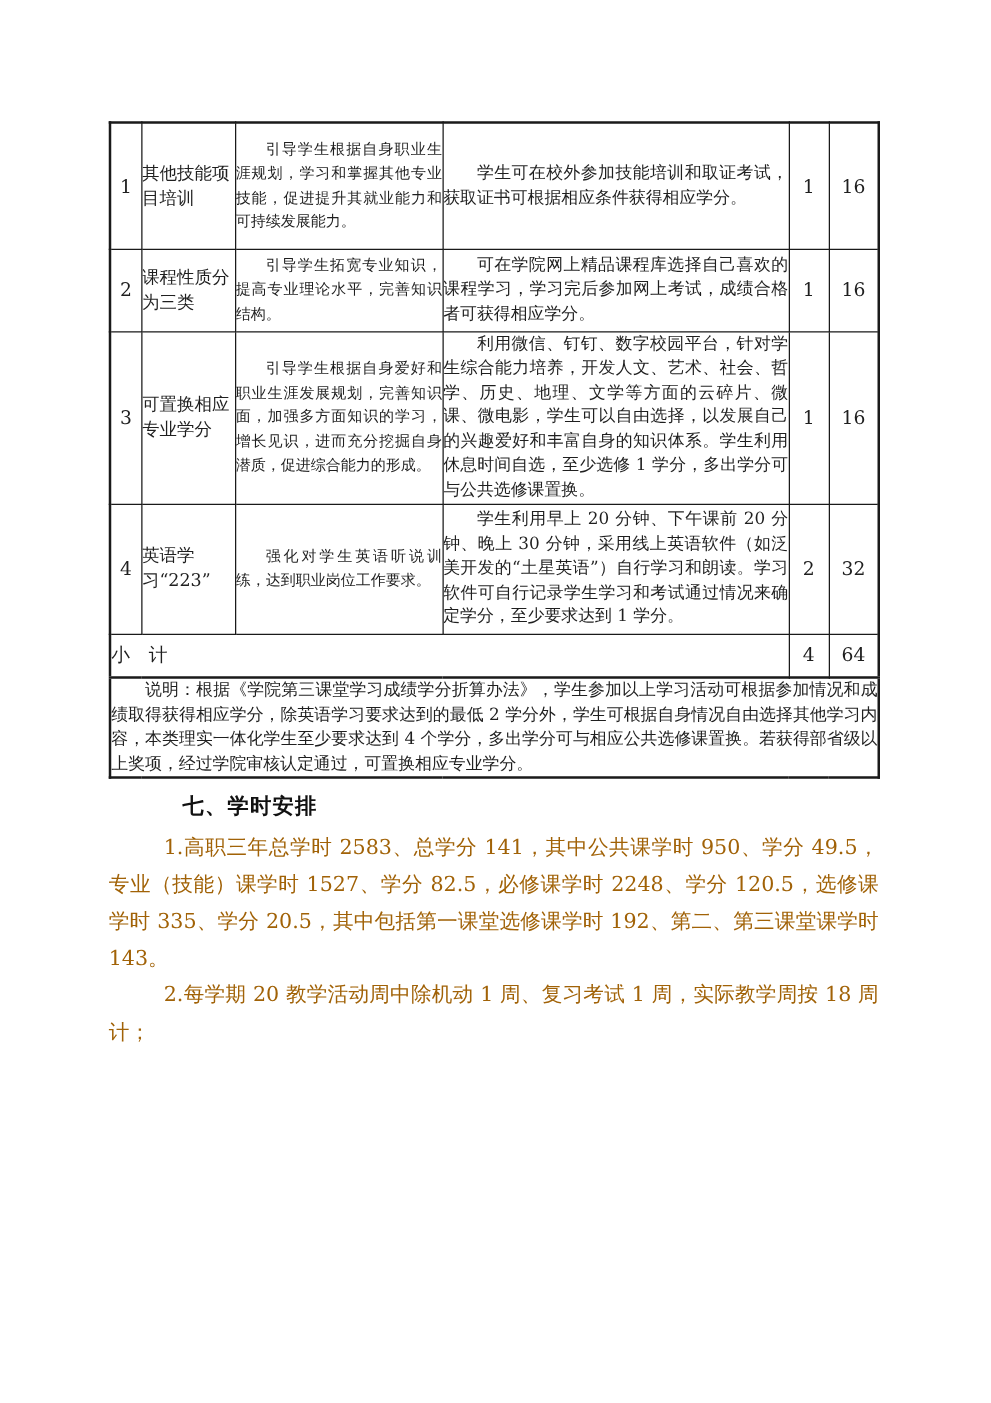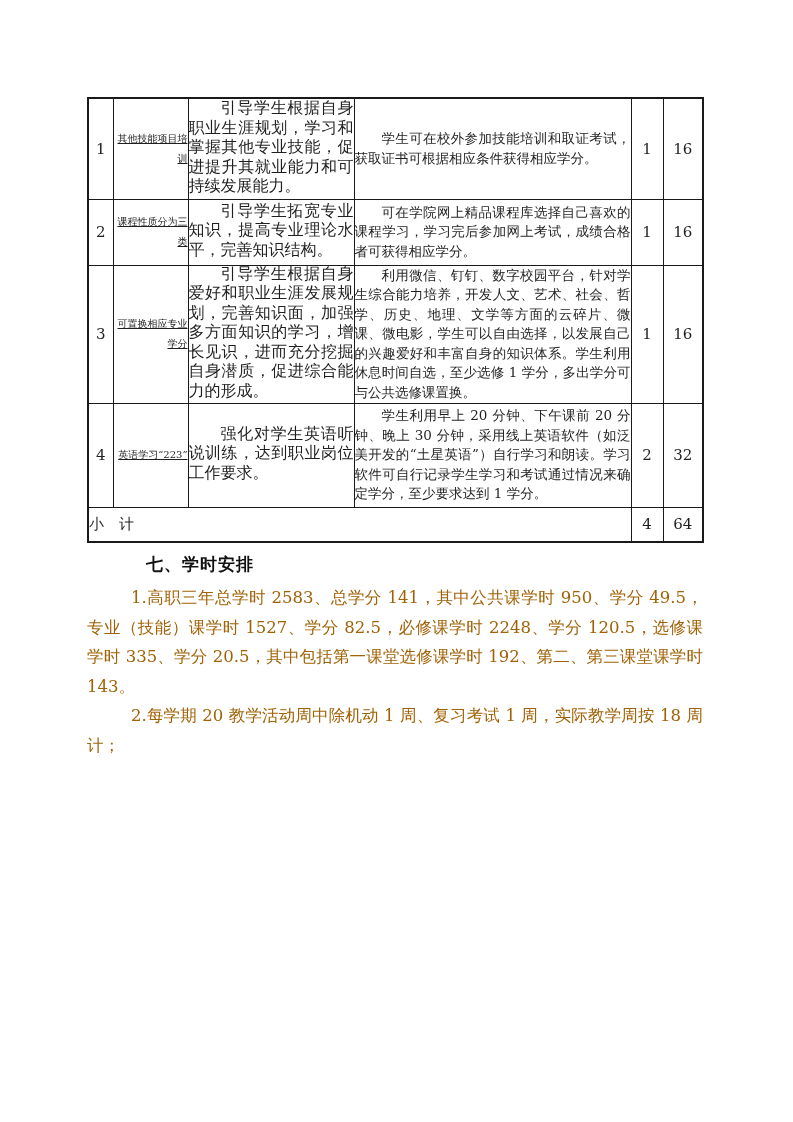--- a/index.html
+++ b/index.html
@@ -23,24 +23,24 @@
     border:2px solid #1a1a1a;
   }
   table.credits td {
     border:1px solid #1a1a1a;
     padding:0;
     vertical-align:middle;
     overflow:hidden;
   }
   .cell-no   { text-align:center; font-size:15px; }
   .cell-num  { text-align:center; font-size:15px; }
-  .cell-name { font-size:10px; line-height:20px; padding:2px 6px; text-align:right;text-decoration:underline; }
+  .cell-name { font-size:14px; line-height:20px; padding:2px 6px; text-align:left; }
   .cell-goal {
-    font-size:16px; line-height:19.5px; padding:2px 7px;
-    text-align:justify; text-justify:inter-ideograph; text-indent:2em;font-family:Liberation Mono, monospace;
+    font-size:12px; line-height:19.5px; padding:2px 7px;
+    text-align:justify; text-justify:inter-ideograph; text-indent:2em;
   }
   .cell-method {
     font-size:13.5px; line-height:19.5px; padding:2px 10px 2px 8px;
     text-align:justify; text-justify:inter-ideograph; text-indent:2em;
   }
   tr.row-1 { height:101px; }
   tr.row-2 { height:66px; }
   tr.row-3 { height:138px; }
   tr.row-4 { height:104px; }
   tr.row-subtotal { height:35px;padding-left:44px; }
@@ -112,20 +112,23 @@
           <td class="cell-goal">强化对学生英语听说训练，达到职业岗位工作要求。</td>
           <td class="cell-method">学生利用早上 20 分钟、下午课前 20 分钟、晚上 30 分钟，采用线上英语软件（如泛美开发的“土星英语”）自行学习和朗读。学习软件可自行记录学生学习和考试通过情况来确定学分，至少要求达到 1 学分。</td>
           <td class="cell-num">2</td>
           <td class="cell-num">32</td>
         </tr>
         <tr class="row-subtotal">
           <td class="cell-subtotal" colspan="4">小　计</td>
           <td class="cell-num">4</td>
           <td class="cell-num">64</td>
         </tr>
+        <tr class="row-note">
+          <td class="cell-note" colspan="6">说明：根据《学院第三课堂学习成绩学分折算办法》，学生参加以上学习活动可根据参加情况和成绩取得获得相应学分，除英语学习要求达到的最低 2 学分外，学生可根据自身情况自由选择其他学习内容，本类理实一体化学生至少要求达到 4 个学分，多出学分可与相应公共选修课置换。若获得部省级以上奖项，经过学院审核认定通过，可置换相应专业学分。</td>
+        </tr>
       </tbody>
     </table>
 
     <h2 class="section-heading">七、学时安排</h2>
 
     <p class="body-para">1.高职三年总学时 2583、总学分 141，其中公共课学时 950、学分 49.5，专业（技能）课学时 1527、学分 82.5，必修课学时 2248、学分 120.5，选修课学时 335、学分 20.5，其中包括第一课堂选修课学时 192、第二、第三课堂课学时 143。</p>
     <p class="body-para">2.每学期 20 教学活动周中除机动 1 周、复习考试 1 周，实际教学周按 18 周计；</p>
 
   </div>
 </div>

